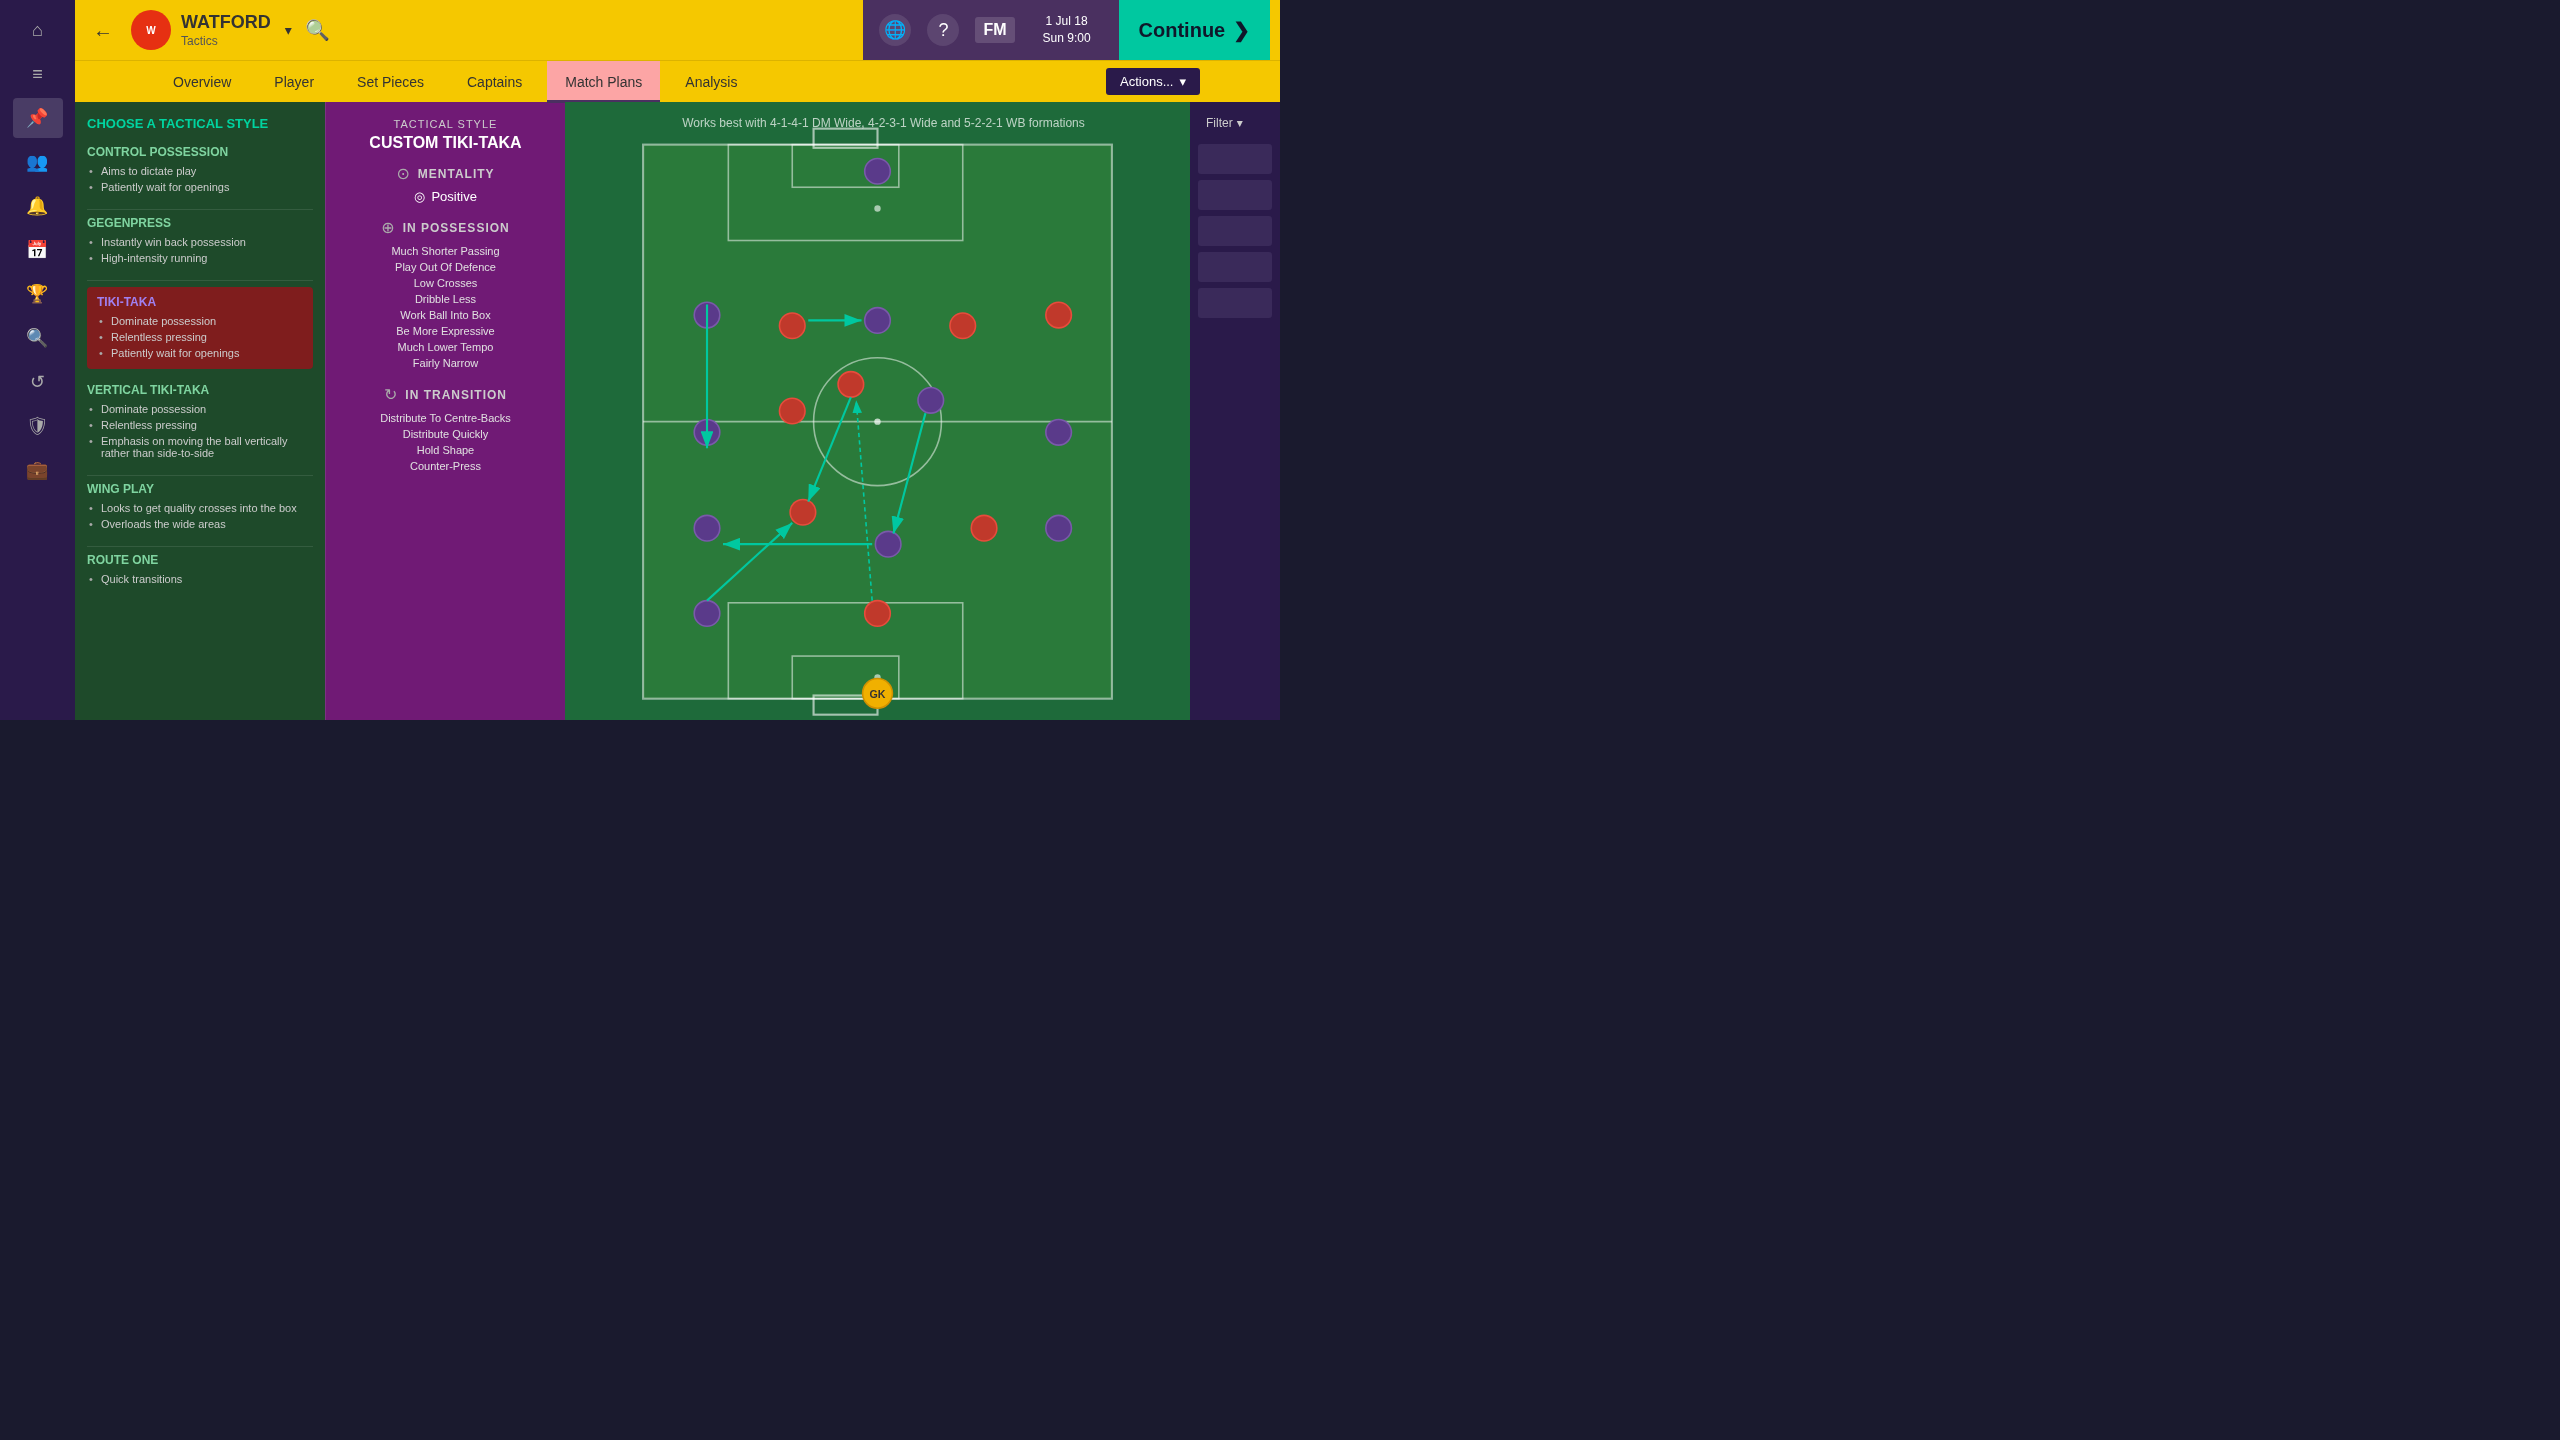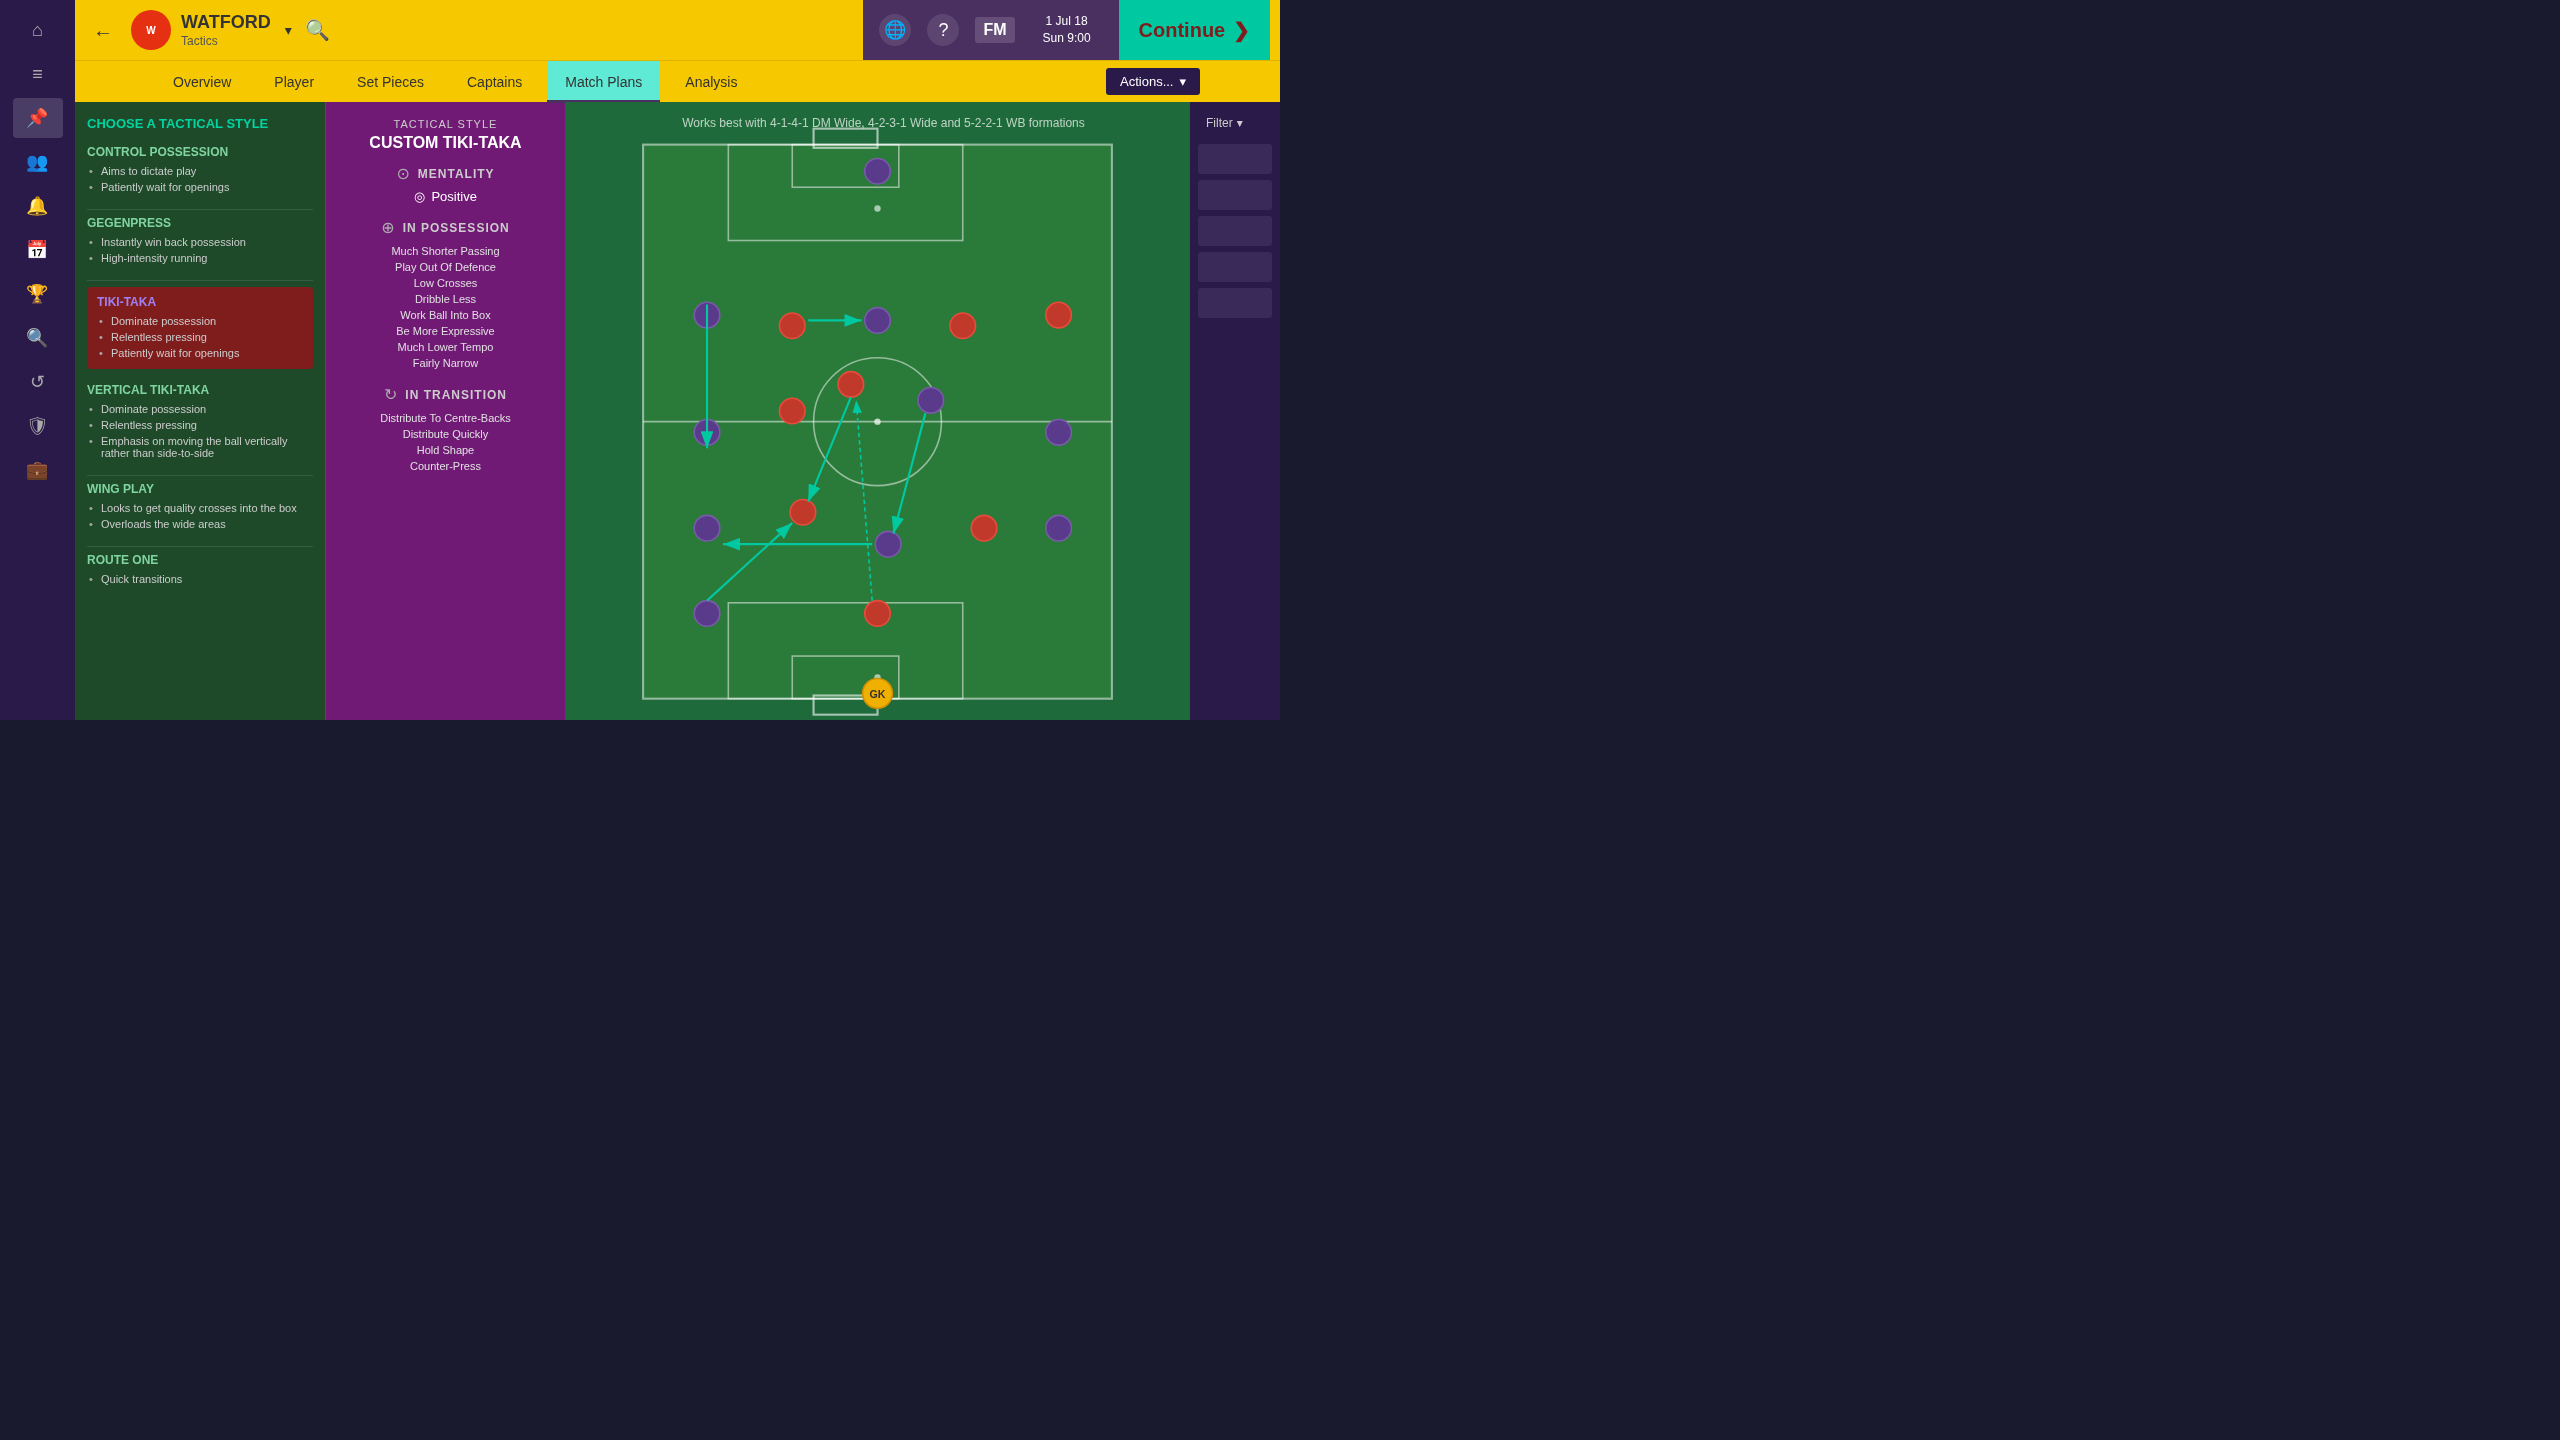--- a/index.html
+++ b/index.html
@@ -68,21 +68,21 @@
       background: rgba(255,255,255,0.15);
       padding: 4px 8px;
       border-radius: 3px;
     }
     .date-time {
       color: white; font-size: 12px; text-align: center; line-height: 1.4;
       padding: 0 12px;
     }
     .continue-btn {
       background: #00c8a0;
-      color: #7f1d1d;
+      color: #0f172a;
       font-size: 16px;
       font-weight: bold;
       padding: 0 20px;
       height: 60px;
       border: none;
       cursor: pointer;
       display: flex; align-items: center; gap: 8px;
     }
     .continue-btn span { font-size: 20px; }
 
@@ -99,21 +99,21 @@
     .nav-tab {
       padding: 0 18px;
       height: 42px;
       line-height: 42px;
       font-size: 14px;
       color: #333;
       cursor: pointer;
       position: relative;
     }
     .nav-tab.active {
-      background: #5eead4;
+      background: #fca5a5;
       color: #333;
     }
     .nav-tab.active::after {
       content: '';
       position: absolute;
       bottom: 0; left: 0; right: 0;
       height: 3px;
       background: #4a3060;
     }
     .actions-btn {

